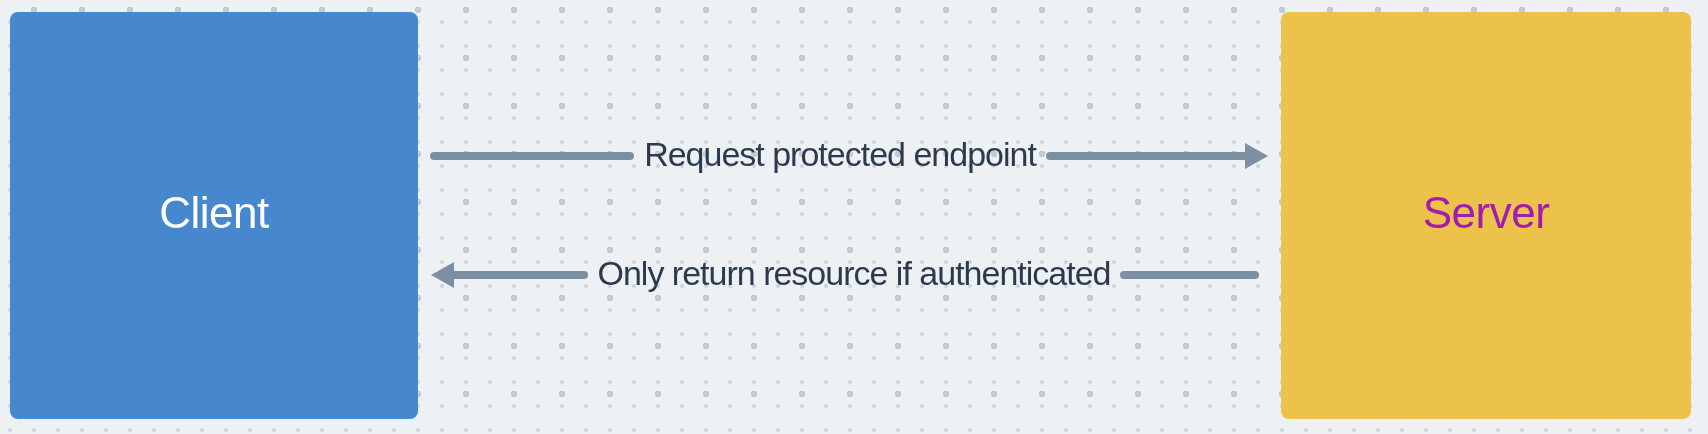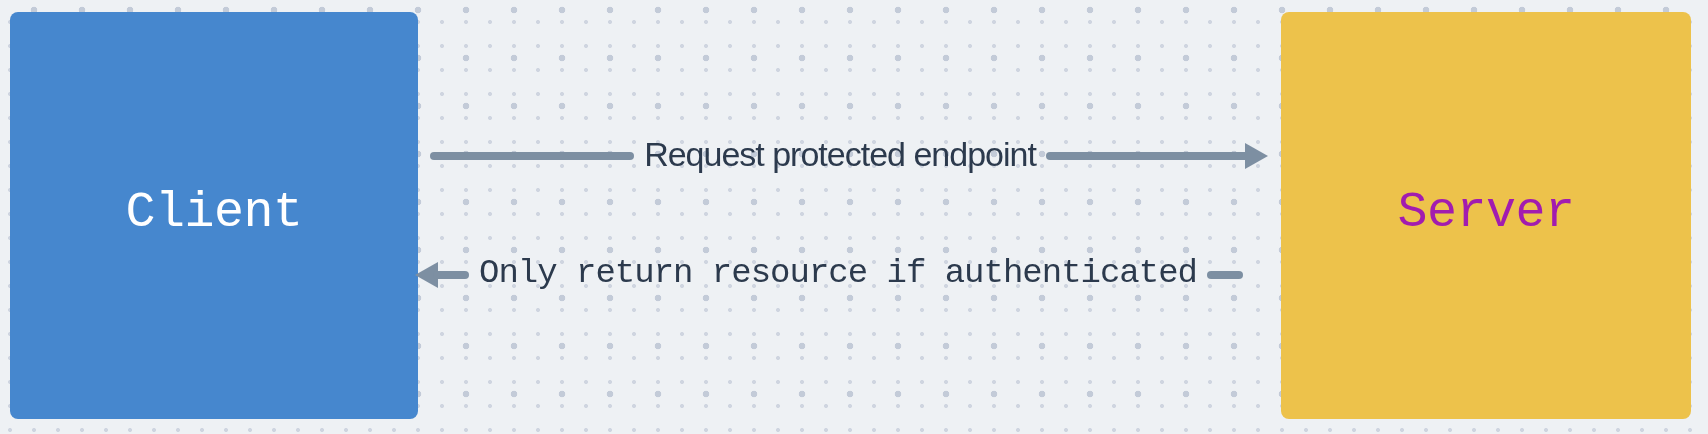--- a/index.html
+++ b/index.html
@@ -36,46 +36,44 @@
     left: 10px;
     width: 408px;
     background: #4687ce;
   }
   .node-server {
     left: 1281px;
     width: 410px;
     background: #edc24b;
   }
   .node-label {
-    font-size: 50px;
+    font-size: 44px;
     font-weight: 500;
     letter-spacing: -0.5px;
     line-height: 1;
     padding-bottom: 6px;
-    font-family: Liberation Mono, monospace;
   }
   .node-client .node-label { color: #ffffff; }
   .node-server .node-label { color: #a21caf; }
 
   .edge {
     position: absolute;
     height: 40px;
     display: flex;
     align-items: center;
   }
   .edge-request {
     left: 430px;
     top: 136px;
     width: 838px;
   }
   .edge-response {
-    left: 415px;
+    left: 431px;
     top: 255px;
     width: 828px;
-    font-family: Liberation Mono, monospace;
   }
   .edge-line {
     flex: 1 1 0;
     height: 8px;
     min-width: 24px;
     background: #7d8fa2;
     border-radius: 4px;
   }
   .edge-label {
     font-size: 34px;

